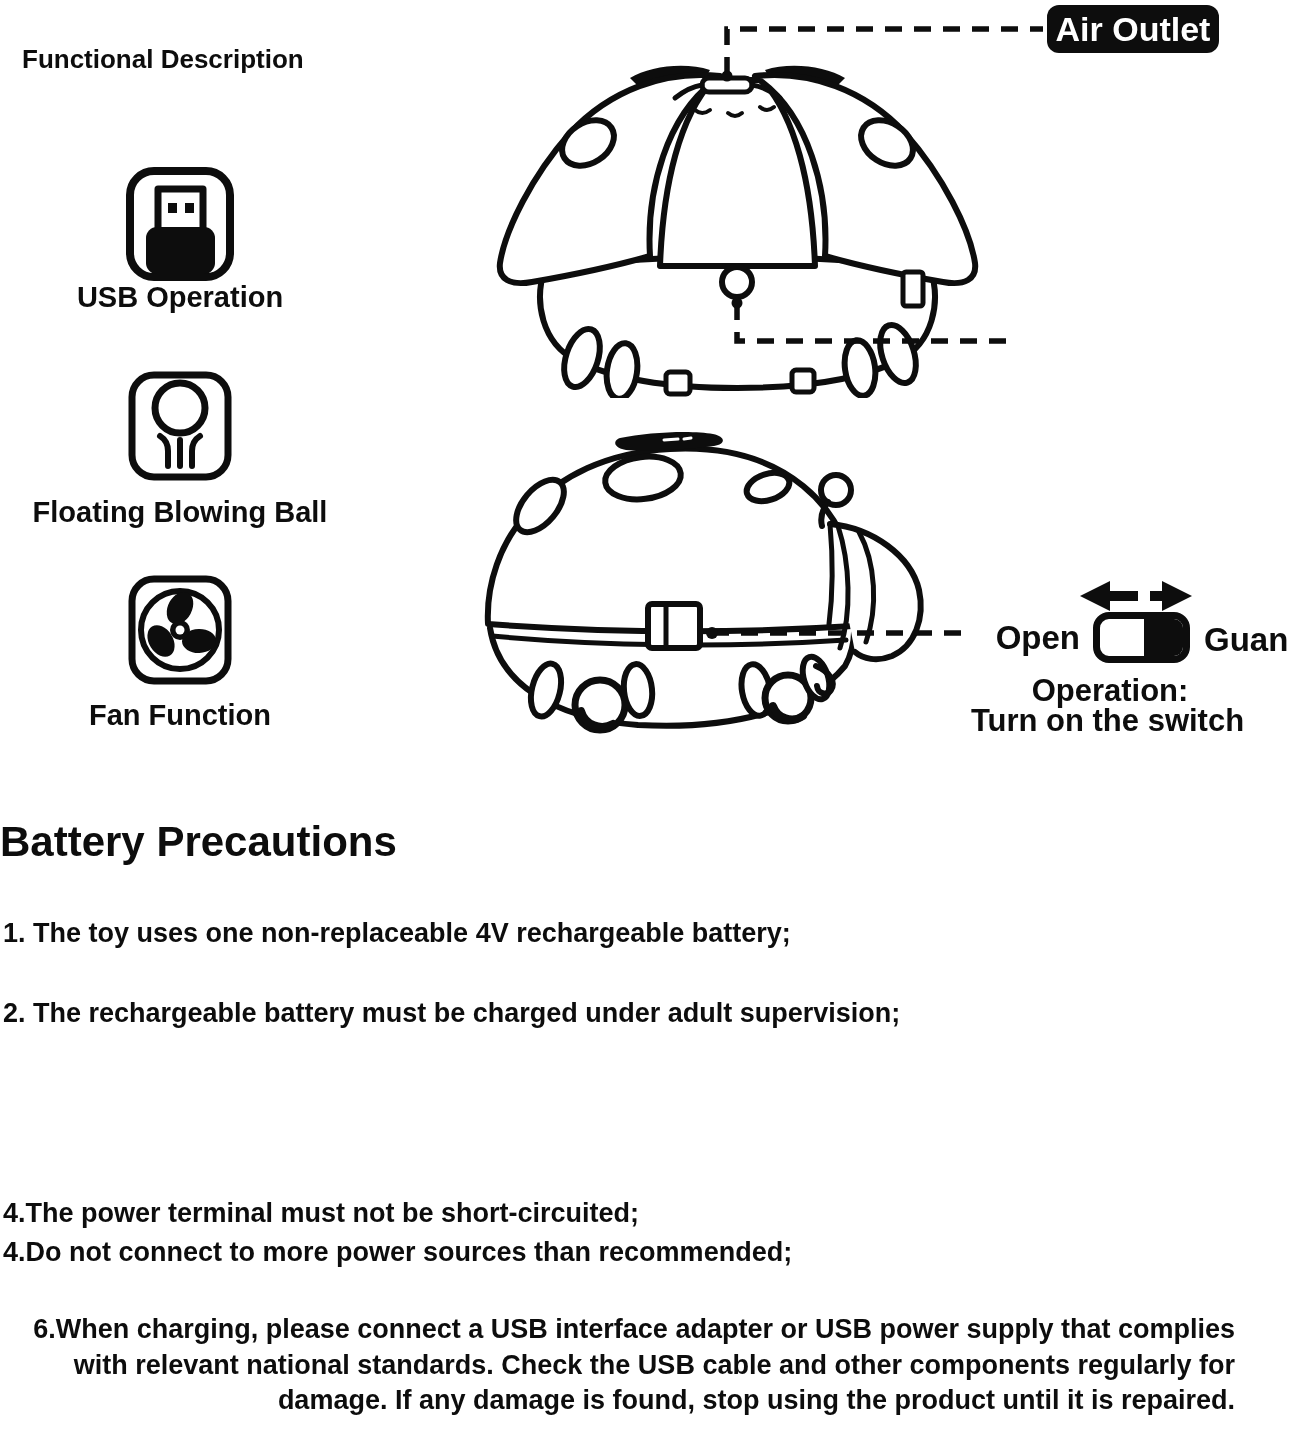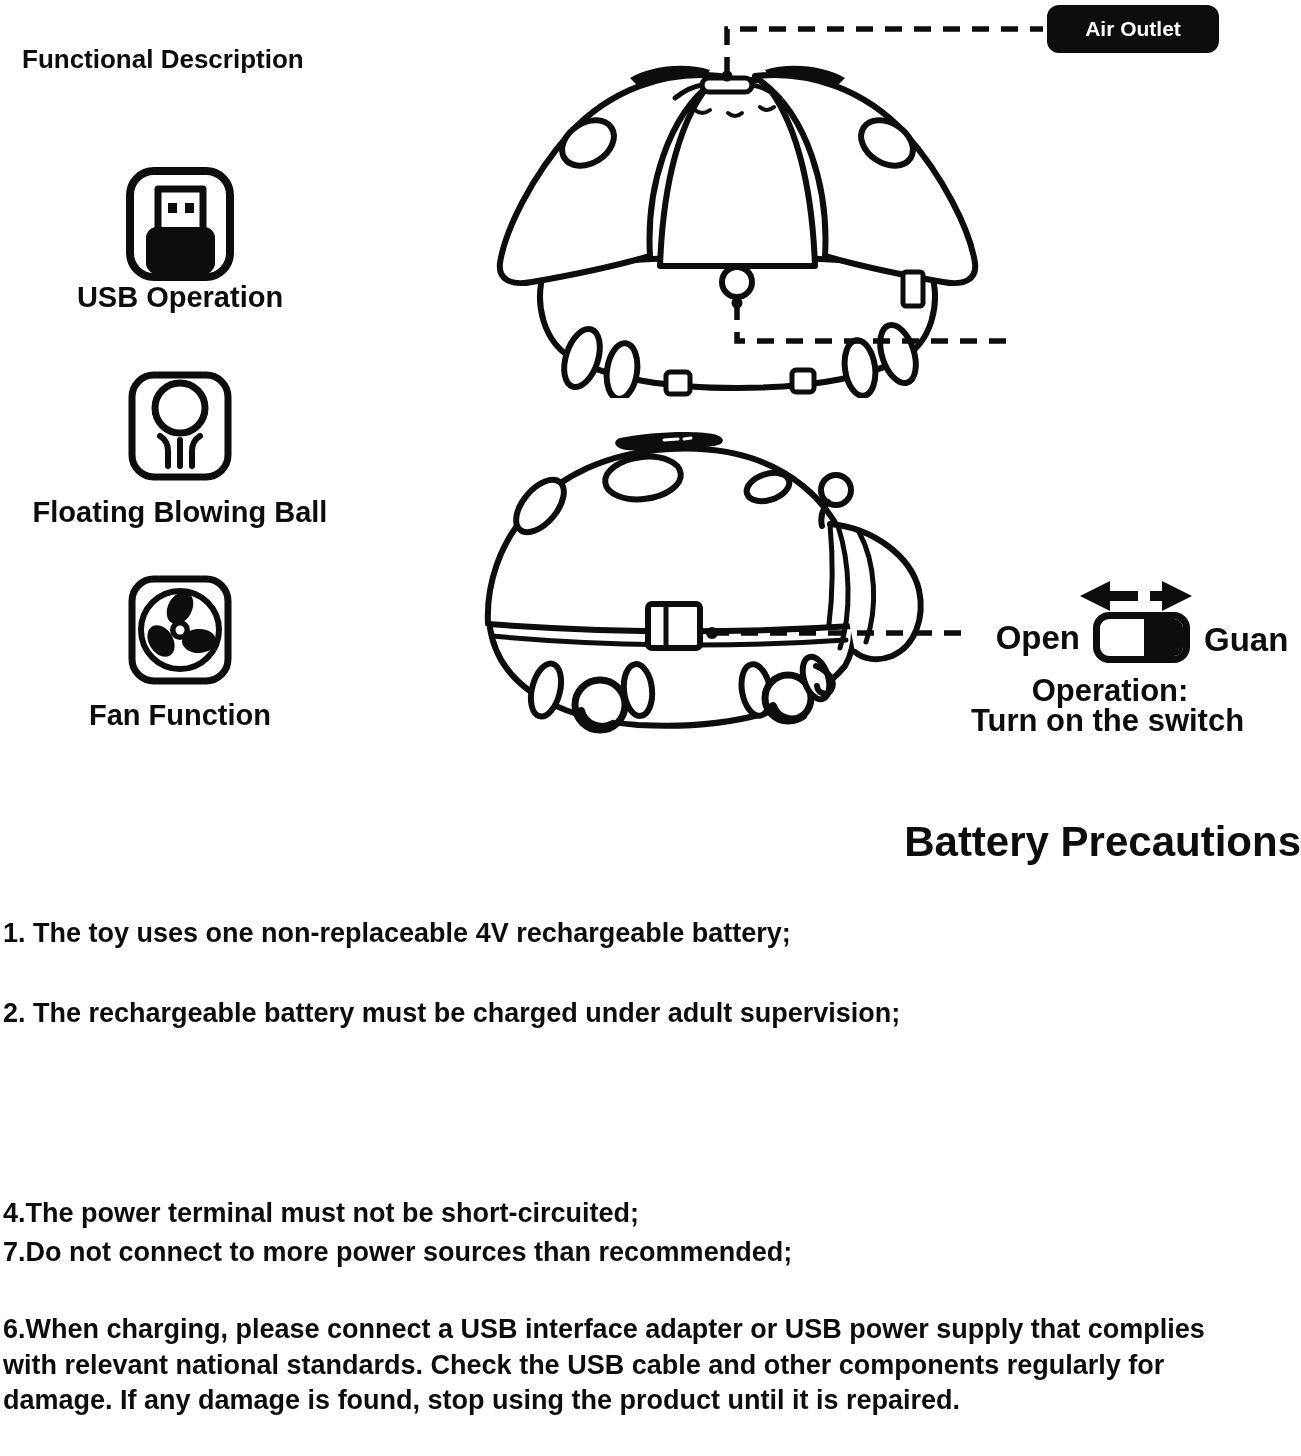--- a/index.html
+++ b/index.html
@@ -3,29 +3,29 @@
 <meta charset="utf-8">
 <style>
   html,body{margin:0;padding:0;background:#fff;}
   #page{position:relative;width:1301px;height:1456px;background:#fff;overflow:hidden;
         font-family:"Liberation Sans",sans-serif;color:#0d0d0d;}
   .abs{position:absolute;}
   h1.fn-title{margin:0;font-size:26px;font-weight:bold;letter-spacing:0;}
   .feature-label{font-size:29px;font-weight:bold;text-align:center;width:340px;left:10px;}
   .badge{background:#0d0d0d;color:#fff;font-weight:bold;display:flex;align-items:center;
          justify-content:center;}
-  .badge.air{left:1047px;top:5px;width:172px;height:48px;border-radius:12px;font-size:21px;}
+  .badge.air{left:1047px;top:5px;width:172px;height:48px;border-radius:12px;font-size:34px;}
   .badge.charge{left:1015px;top:317px;width:262px;height:52px;border-radius:14px;font-size:30px;}
   .switch-word{font-size:33px;font-weight:bold;text-align:right;}
   .op-line{font-size:31px;font-weight:bold;text-align:center;}
   .toggle{left:1093px;top:612px;width:97px;height:51px;border:7px solid #0d0d0d;
           border-radius:16px;box-sizing:border-box;background:#fff;overflow:hidden;}
   .toggle .knob-black{position:absolute;right:-1px;top:-1px;bottom:-1px;width:48%;
           background:#0d0d0d;border-radius:0 10px 10px 0;}
-  .bp-title{left:0;top:818px;width:1301px;text-align:right;font-size:42px;font-weight:bold;}
+  .bp-title{left:0;top:818px;width:1301px;text-align:left;font-size:42px;font-weight:bold;}
   .bp-item{left:3px;font-size:27px;font-weight:bold;white-space:nowrap;}
   .bp-item.wrap{white-space:normal;width:1232px;line-height:35.5px;}
   svg .ln{fill:none;stroke:#0d0d0d;stroke-linecap:round;stroke-linejoin:round;}
   svg .fw{fill:#fff;stroke:#0d0d0d;stroke-linecap:round;stroke-linejoin:round;}
   svg .fb{fill:#0d0d0d;stroke:none;}
 </style>
 </head>
 <body>
 
 <div id="page">
@@ -165,16 +165,16 @@
   </div>
   <div class="switch-word abs" style="left:1204px;top:621px;">Guan</div>
   <div class="op-line abs" style="left:950px;top:673px;width:320px;">Operation:</div>
   <div class="op-line abs" style="left:935px;top:703px;width:345px;">Turn on the switch</div>
 
   <div class="bp-title abs">Battery Precautions</div>
 
   <div class="bp-item abs" style="top:918px;">1. The toy uses one non-replaceable 4V rechargeable battery;</div>
   <div class="bp-item abs" style="top:998px;">2. The rechargeable battery must be charged under adult supervision;</div>
   <div class="bp-item abs" style="top:1158px;margin-top:40px;">4.The power terminal must not be short-circuited;</div>
-  <div class="bp-item abs" style="top:1237px;">7.Do not connect to more power sources than recommended;</div>
-  <div class="bp-item wrap abs" style="top:1312px;">6.When charging, please connect a USB interface adapter or USB power supply that complies with relevant national standards. Check the USB cable and other components regularly for damage. If any damage is found, stop using the product until it is repaired.</div>
+  <div class="bp-item abs" style="top:1237px;">4.Do not connect to more power sources than recommended;</div>
+  <div class="bp-item wrap abs" style="top:1312px;text-align:right;">6.When charging, please connect a USB interface adapter or USB power supply that complies with relevant national standards. Check the USB cable and other components regularly for damage. If any damage is found, stop using the product until it is repaired.</div>
 
 </div>
 
 </body></html>

